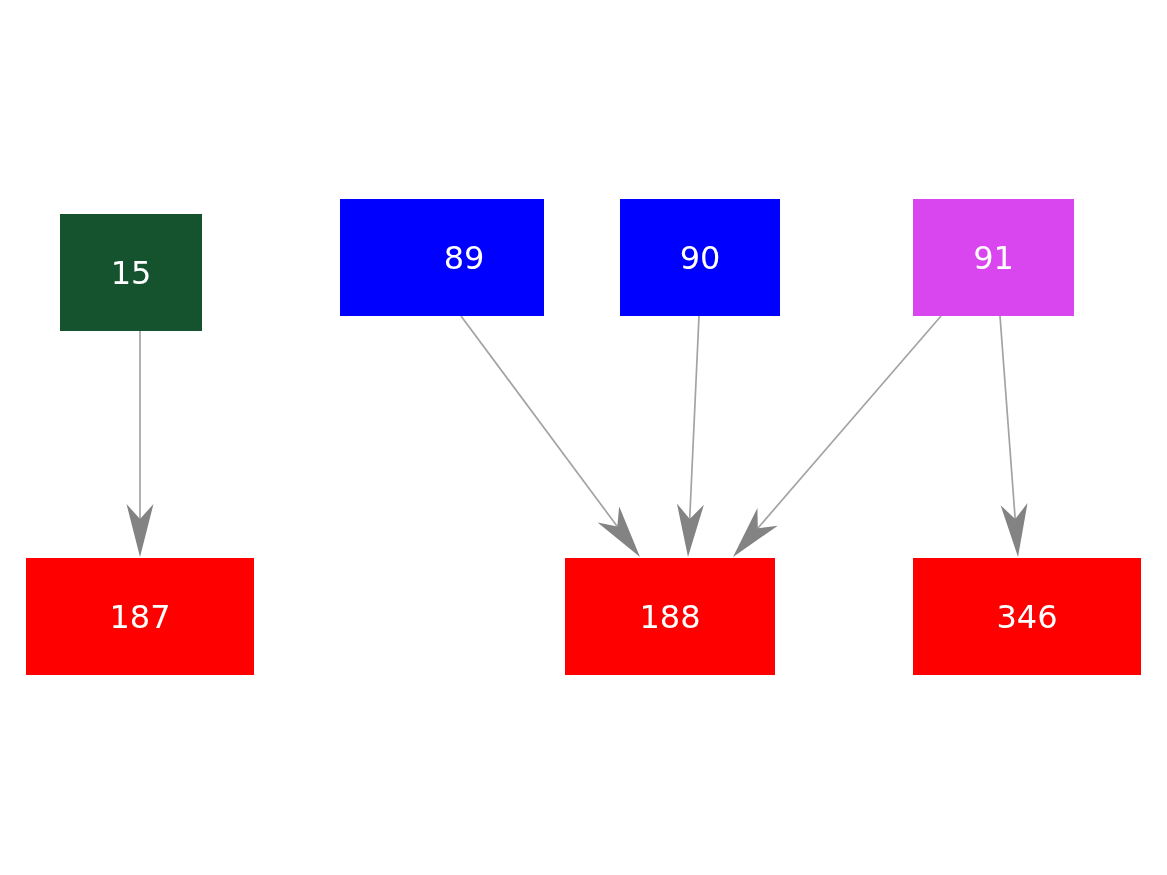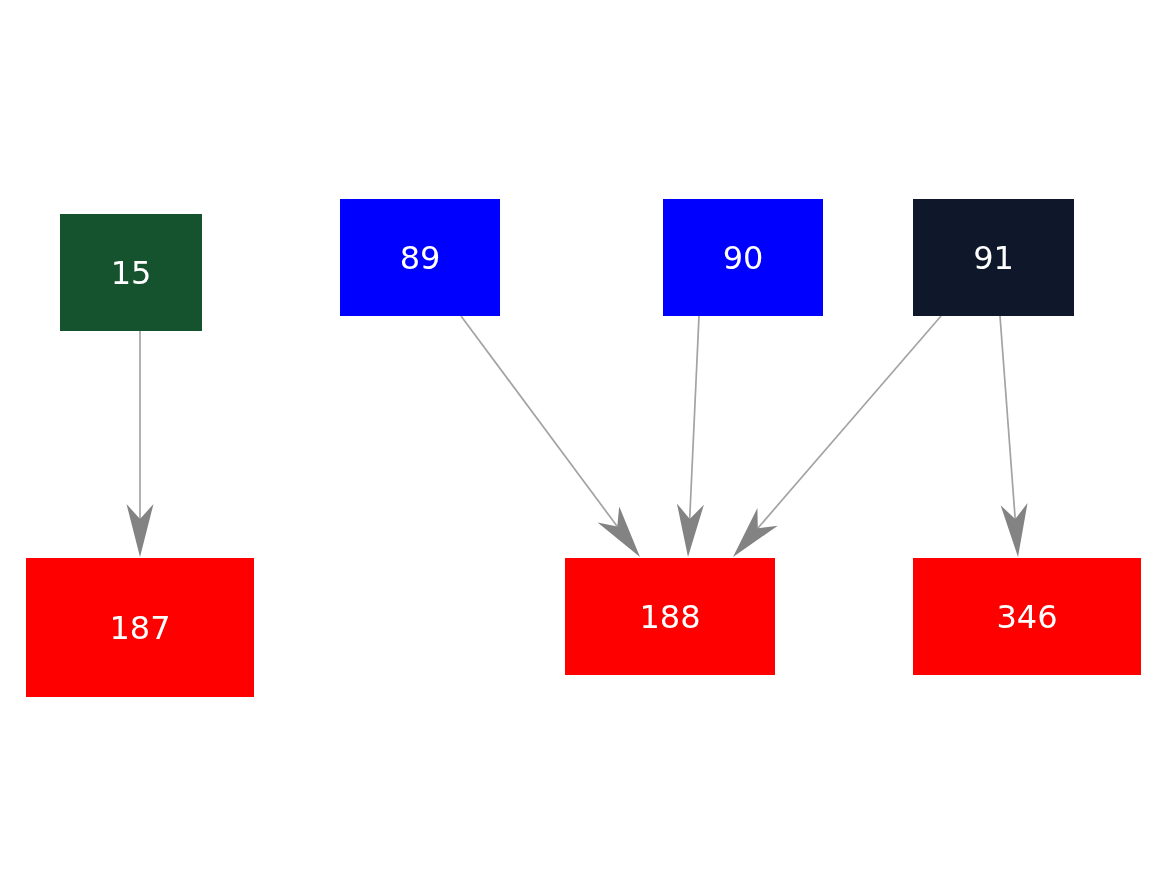--- a/index.html
+++ b/index.html
@@ -47,30 +47,30 @@
       <polygon points="688.0,557.0 676.9,503.4 689.7,519.0 703.9,504.7" fill="#838383"></polygon>
       <line x1="941" y1="316" x2="757.8" y2="528.2" stroke="#a3a3a3" stroke-width="1.7"></line>
       <polygon points="733.0,557.0 757.4,508.1 757.8,528.2 777.8,525.7" fill="#838383"></polygon>
       <line x1="1000" y1="316" x2="1015.2" y2="519.1" stroke="#a3a3a3" stroke-width="1.7"></line>
       <polygon points="1018.0,557.0 1000.6,505.2 1015.2,519.1 1027.5,503.1" fill="#838383"></polygon>
     </svg>
   <div id="nodes">
       <div class="node" style="left: 60px; top: 199px; width: 142px; height: 117px; background: #14532d; margin-top: 15px;">
         <span>15</span>
       </div>
-      <div class="node" style="left: 340px; top: 199px; width: 160px; height: 117px; background: rgb(0, 0, 255);">
+      <div class="node" style="left: 340px; top: 199px; width: 160px; height: 117px; background: rgb(0, 0, 255); padding-left: 44px;">
         <span>89</span>
       </div>
-      <div class="node" style="left: 620px; top: 199px; width: 160px; height: 117px; background: rgb(0, 0, 255); margin-left: 43px;">
+      <div class="node" style="left: 620px; top: 199px; width: 160px; height: 117px; background: rgb(0, 0, 255);">
         <span>90</span>
       </div>
-      <div class="node" style="left: 913px; top: 199px; width: 161px; height: 117px; background: #0f172a;">
+      <div class="node" style="left: 913px; top: 199px; width: 161px; height: 117px; background: #d946ef;">
         <span>91</span>
       </div>
-      <div class="node" style="left: 26px; top: 558px; width: 228px; height: 139px; background: rgb(255, 0, 0);">
+      <div class="node" style="left: 26px; top: 558px; width: 228px; height: 117px; background: rgb(255, 0, 0);">
         <span>187</span>
       </div>
       <div class="node" style="left: 565px; top: 558px; width: 210px; height: 117px; background: rgb(255, 0, 0);">
         <span>188</span>
       </div>
       <div class="node" style="left: 913px; top: 558px; width: 228px; height: 117px; background: rgb(255, 0, 0);">
         <span>346</span>
       </div>
     </div>
 </div>

